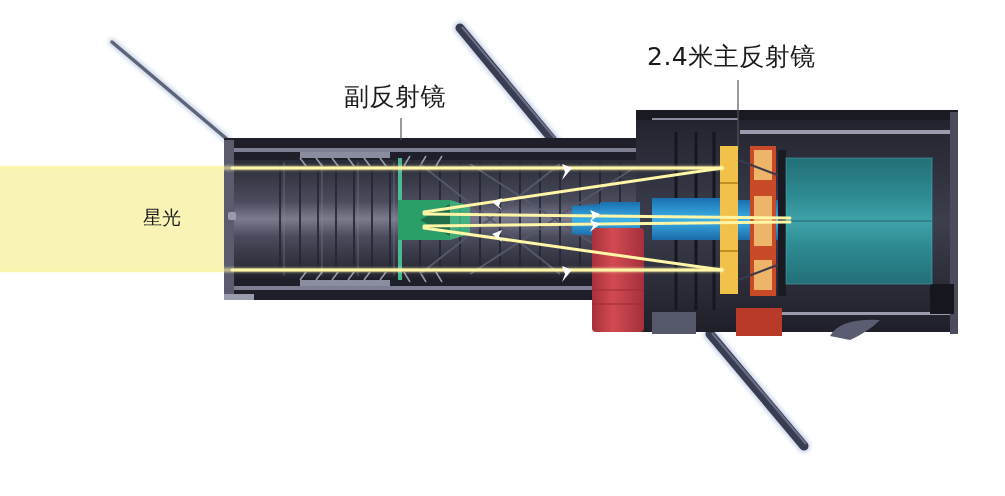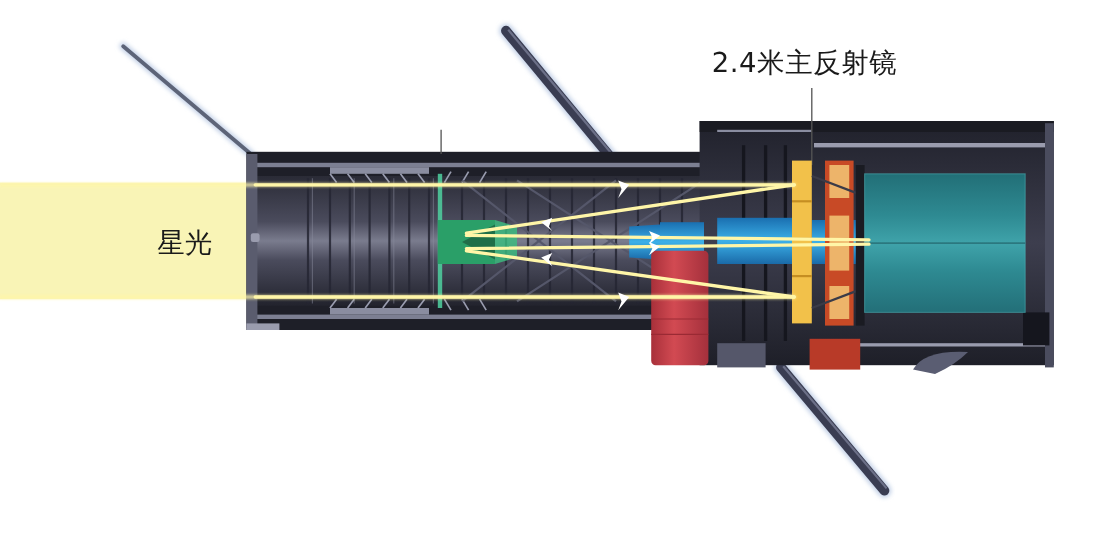--- a/index.html
+++ b/index.html
@@ -1,21 +1,21 @@
 <!DOCTYPE html>
 <html><head>
   <meta charset="utf-8">
   <style>
     html, body { margin: 0; padding: 0; background: #ffffff; }
     body { width: 1005px; height: 496px; overflow: hidden; position: relative; font-family: "DejaVu Sans", "Liberation Sans", sans-serif; }
     #stage { position: absolute; left: 0; top: 0; width: 1005px; height: 496px; text-decoration: underline; }
     .label { position: absolute; color: #1a1a1a; white-space: nowrap; line-height: 1; }
     .lbl-primary { left: 647px; top: 44px; font-size: 25px; letter-spacing: 0.5px; }
     .lbl-secondary { left: 344px; top: 84px; font-size: 25px; letter-spacing: 0.5px; }
-    .lbl-starlight { left: 143px; top: 208px; font-size: 25px; text-align: right; }
+    .lbl-starlight { left: 143px; top: 208px; font-size: 19px; text-align: right; }
     .lbl-receiver { left: 792px; top: 205px; font-size: 26px; color: #f4f7f7; font-weight: bold;
       text-shadow: 1px 1px 1px #1d3c40, 2px 2px 2px rgba(0,0,0,0.5); letter-spacing: 1px; }
   </style>
 </head>
 <body>
 
 <div id="stage">
   <svg width="1005" height="496" viewBox="0 0 1005 496" xmlns="http://www.w3.org/2000/svg">
     <defs>
       <linearGradient id="tubeGrad" x1="0" y1="0" x2="0" y2="1">
@@ -233,14 +233,15 @@
       <polygon points="572,164 562,160 565,168 562,176" transform="translate(0,4)"></polygon>
       <polygon points="572,266 562,262 565,270 562,278" transform="translate(0,4)"></polygon>
       <polygon points="492,202 502,198 499,206 502,210"></polygon>
       <polygon points="492,234 502,230 499,236 502,242"></polygon>
       <polygon points="600,214 590,210 593,216 590,222"></polygon>
       <polygon points="600,224 590,220 593,226 590,232"></polygon>
     </g>
   </svg>
 
   <div class="label lbl-primary">2.4米主反射镜</div>
+  <div class="label lbl-secondary">副反射镜</div>
   <div class="label lbl-starlight">星光</div>
 </div>
 
 </body></html>

